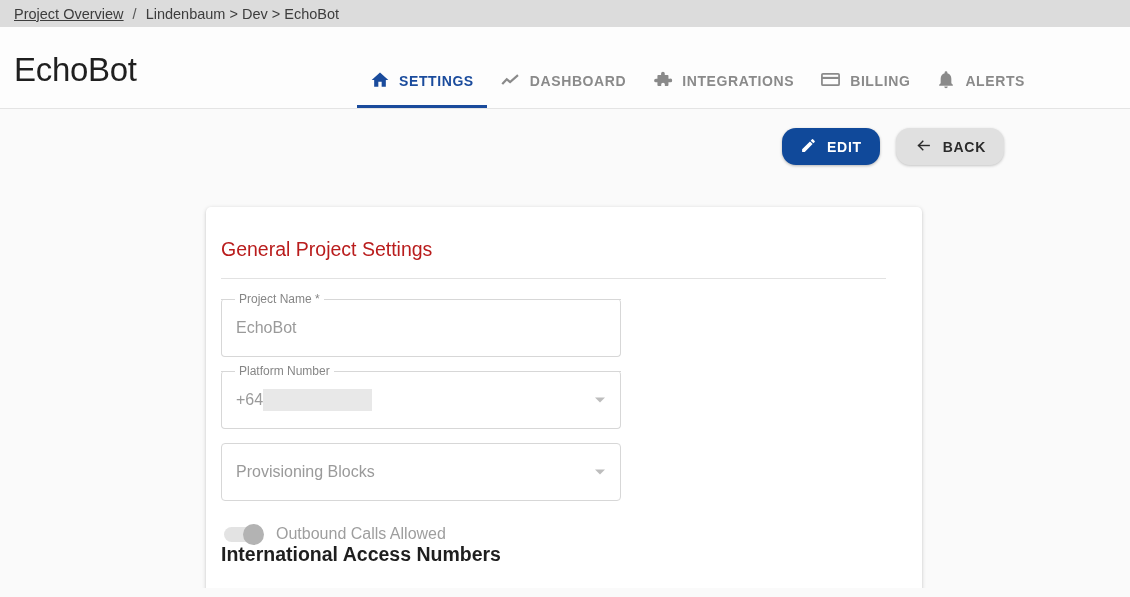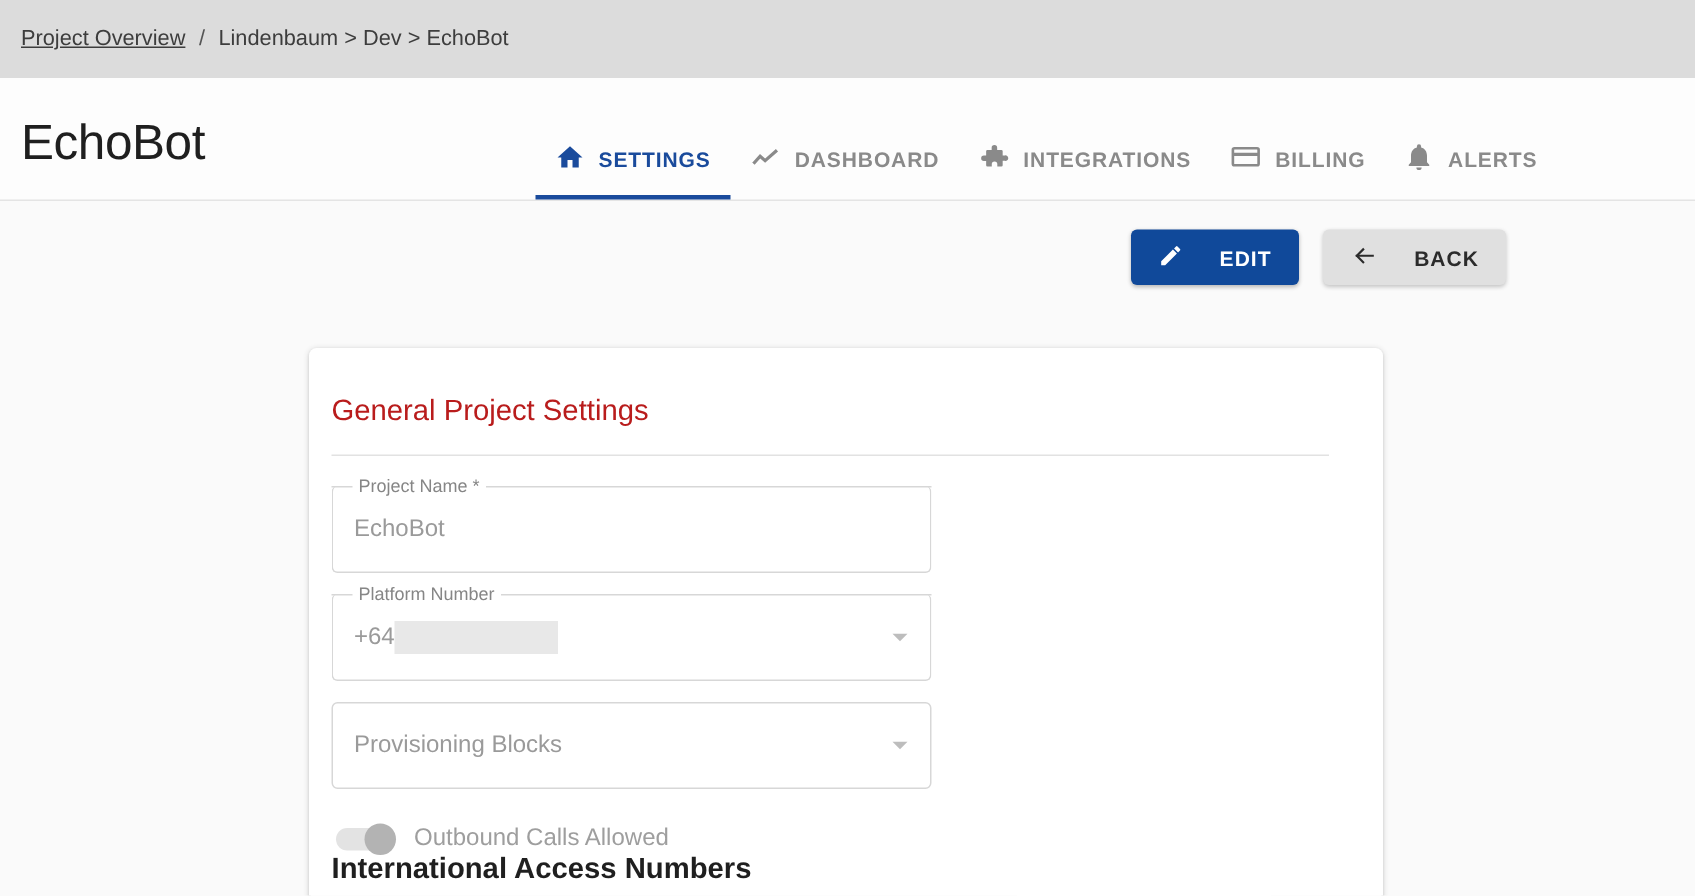--- a/index.html
+++ b/index.html
@@ -12,21 +12,21 @@
 
   body {
     font-family: "Liberation Sans", sans-serif;
     background: #fafafa;
     color: #212121;
     -webkit-font-smoothing: antialiased;
   }
 
   
   .breadcrumb-bar {
-    height: 52px;
+    height: 27px;
     background: #dcdcdc;
     display: flex;
     align-items: center;
     padding-left: 14px;
     font-size: 14.5px;
     color: #3d3d3d;
   }
   .breadcrumb-link {
     color: #3d3d3d;
     text-decoration: underline;
@@ -107,23 +107,23 @@
 
   .action-bar {
     display: flex;
     justify-content: flex-end;
     gap: 16px;
     padding: 19px 126px 0 0;
   }
   .btn {
     display: inline-flex;
     align-items: center;
-    gap: 24px;
+    gap: 10px;
     border: none;
-    border-radius: 4px;
+    border-radius: 14px;
     font-family: inherit;
     font-size: 14px;
     font-weight: bold;
     letter-spacing: 0.7px;
     padding: 0 18px;
     height: 37px;
     cursor: pointer;
   }
   .btn-primary {
     background: #10499a;

